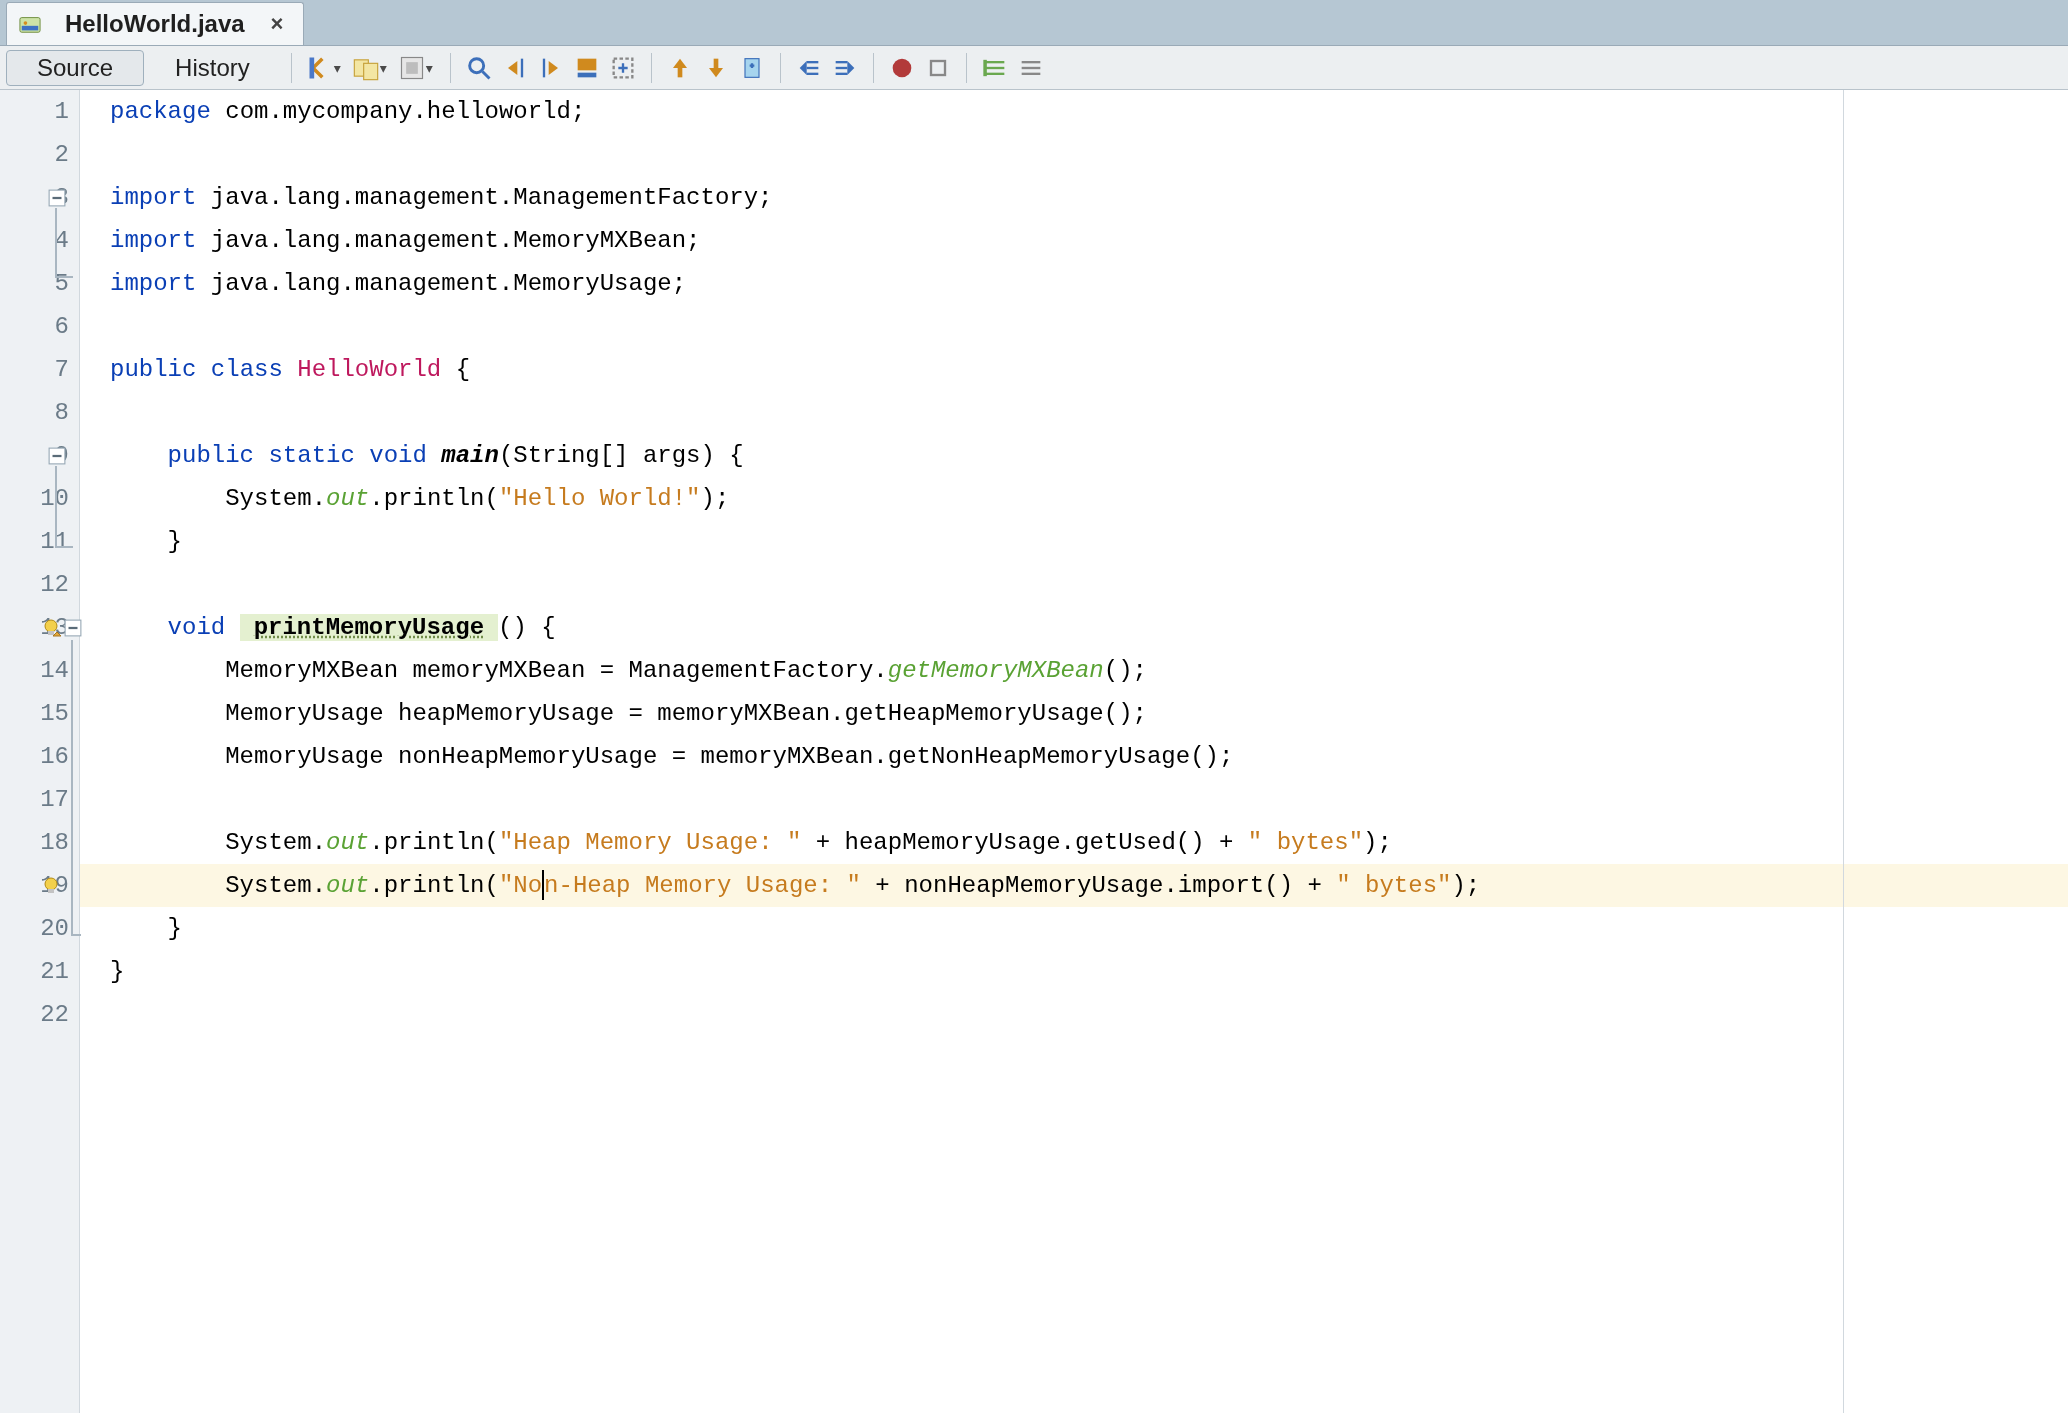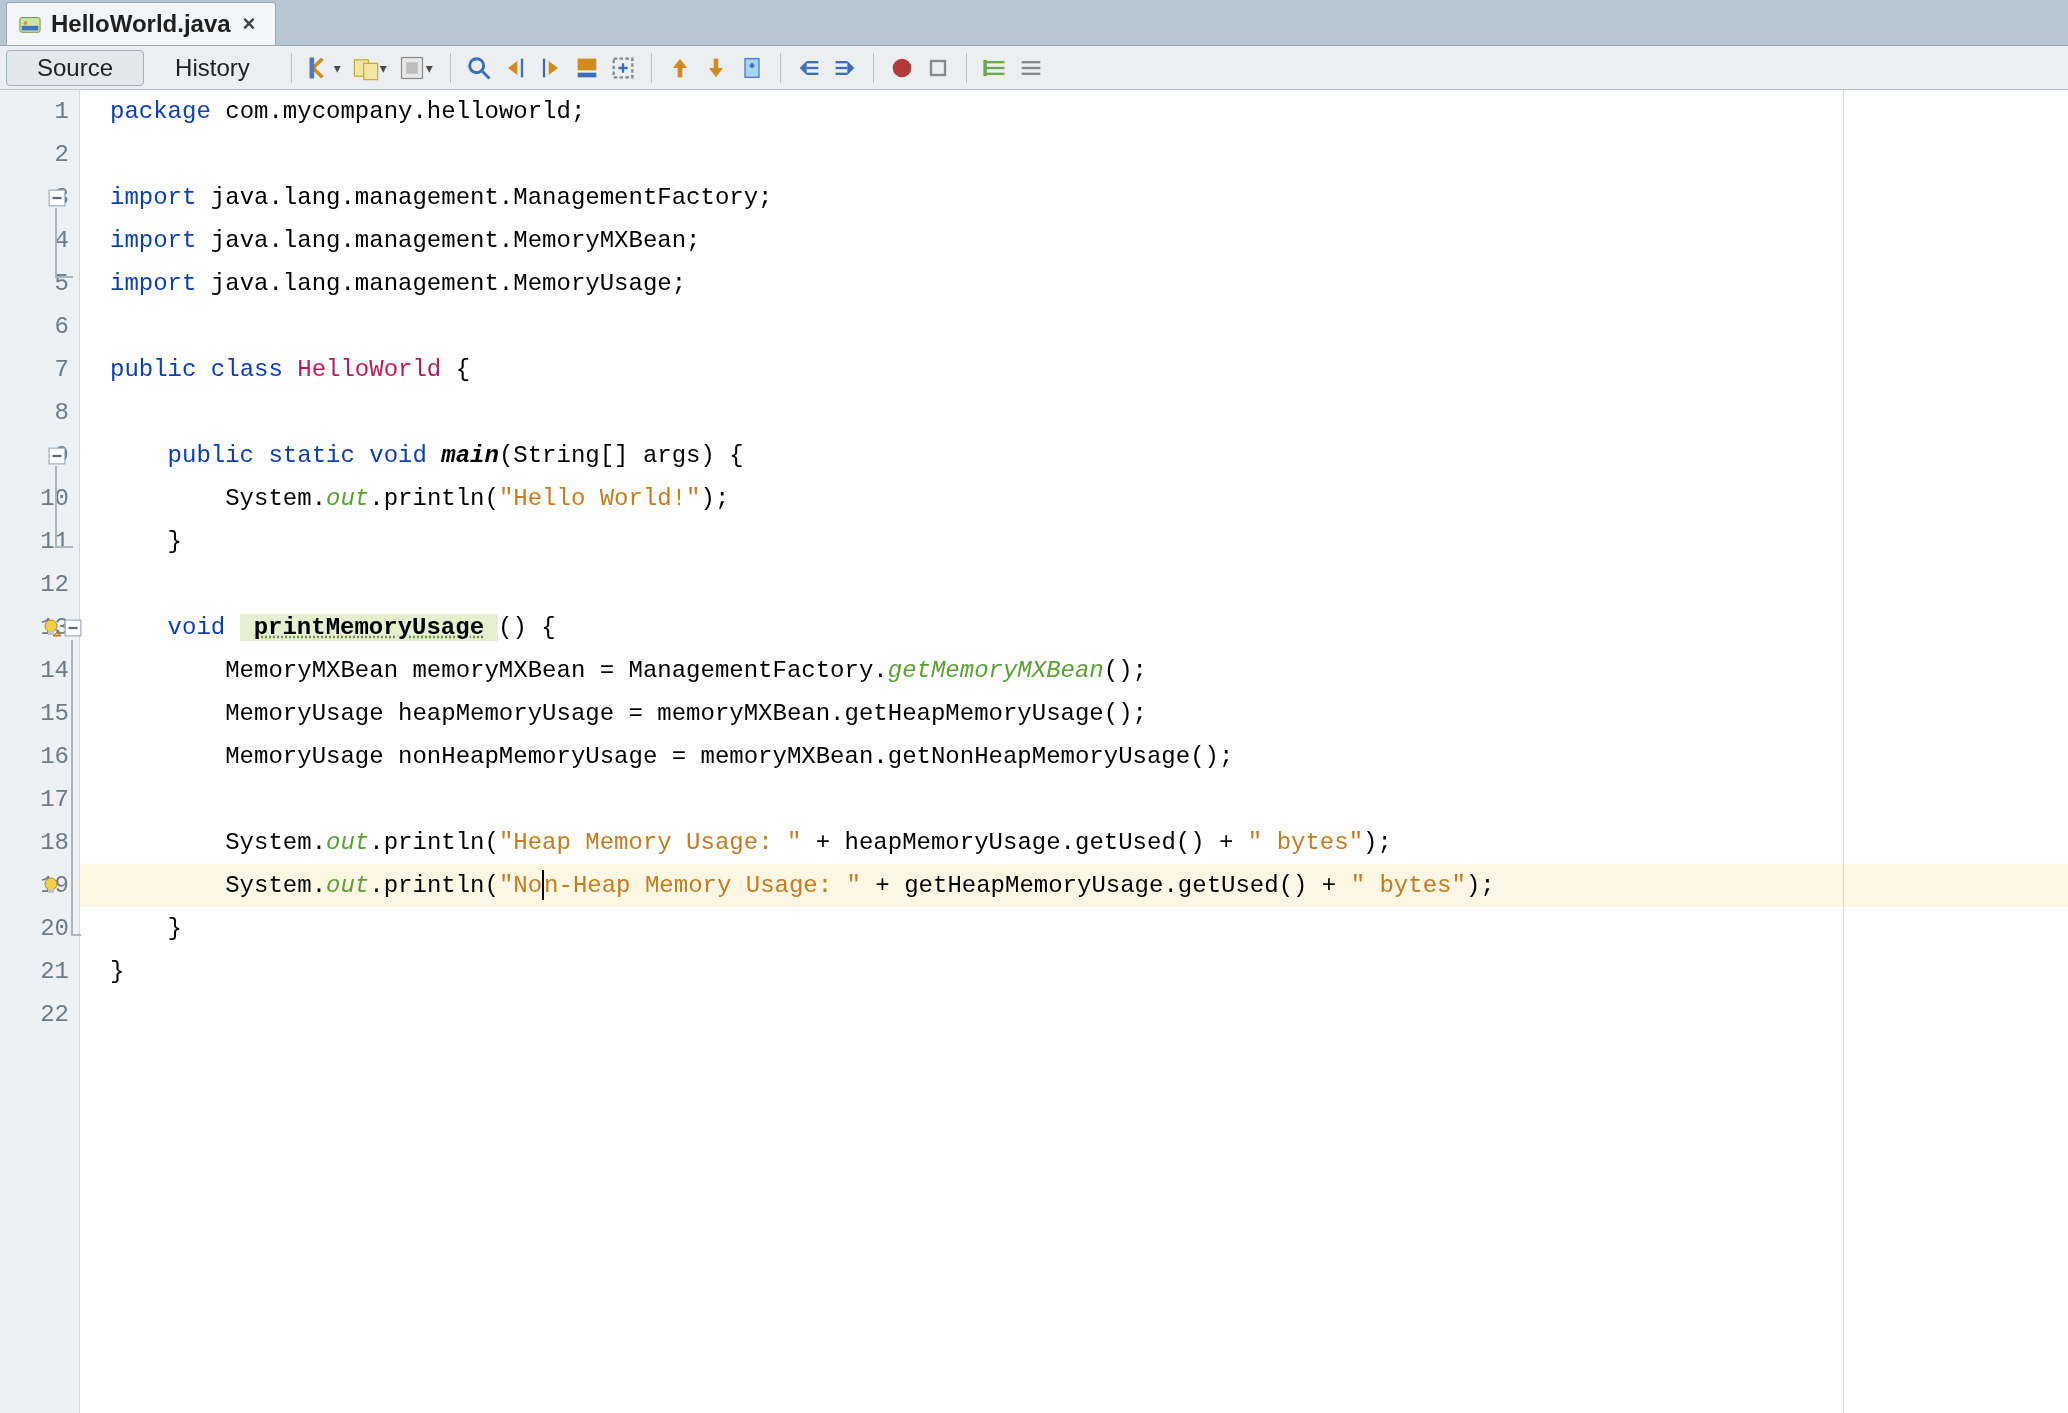--- a/index.html
+++ b/index.html
@@ -16,21 +16,21 @@
       display: flex;
       align-items: stretch;
       height: 46px;
       background: #b6c7d3;
       border-bottom: 1px solid #9aaab7;
       padding-left: 6px;
     }
     .tab {
       display: flex;
       align-items: center;
-      gap: 10px;
+      gap: 24px;
       background: #f3f6f8;
       border: 1px solid #9aaab7;
       border-bottom: none;
       border-radius: 3px 3px 0 0;
       padding: 0 18px 0 12px;
       margin-top: 2px;
       font-size: 24px;
       font-weight: 600;
       color: #1f1f1f;
     }
@@ -408,18 +408,18 @@
     <div class="line"><span class="text">    </span><span class="kw">public</span><span class="text"> </span><span class="kw">static</span><span class="text"> </span><span class="kw">void</span><span class="text"> </span><span class="bi">main</span><span class="text">(String[] args) {</span></div>
     <div class="line"><span class="text">        System.</span><span class="it">out</span><span class="text">.println(</span><span class="str">"Hello World!"</span><span class="text">);</span></div>
     <div class="line"><span class="text">    }</span></div>
     <div class="line"></div>
     <div class="line"><span class="text">    </span><span class="kw">void</span><span class="text"> </span><span class="meth-decl">printMemoryUsage</span><span class="text">() {</span></div>
     <div class="line"><span class="text">        MemoryMXBean memoryMXBean = ManagementFactory.</span><span class="it">getMemoryMXBean</span><span class="text">();</span></div>
     <div class="line"><span class="text">        MemoryUsage heapMemoryUsage = memoryMXBean.getHeapMemoryUsage();</span></div>
     <div class="line"><span class="text">        MemoryUsage nonHeapMemoryUsage = memoryMXBean.getNonHeapMemoryUsage();</span></div>
     <div class="line"></div>
     <div class="line"><span class="text">        System.</span><span class="it">out</span><span class="text">.println(</span><span class="str">"Heap Memory Usage: "</span><span class="text"> + heapMemoryUsage.getUsed() + </span><span class="str">" bytes"</span><span class="text">);</span></div>
-    <div class="line hl"><span class="text">        System.</span><span class="it">out</span><span class="text">.println(</span><span class="str">"No</span><span class="text-cursor"></span><span class="str">n-Heap Memory Usage: "</span><span class="text"> + getHeapMemoryUsage.getUsed() + </span><span class="str">" bytes"</span><span class="text">);</span></div>
+    <div class="line hl"><span class="text">        System.</span><span class="it">out</span><span class="text">.println(</span><span class="str">"No</span><span class="text-cursor"></span><span class="str">n-Heap Memory Usage: "</span><span class="text"> + nonHeapMemoryUsage.import() + </span><span class="str">" bytes"</span><span class="text">);</span></div>
     <div class="line"><span class="text">    }</span></div>
     <div class="line"><span class="text">}</span></div>
     <div class="line"></div>
   </div>
 </div>
 
 </body></html>

